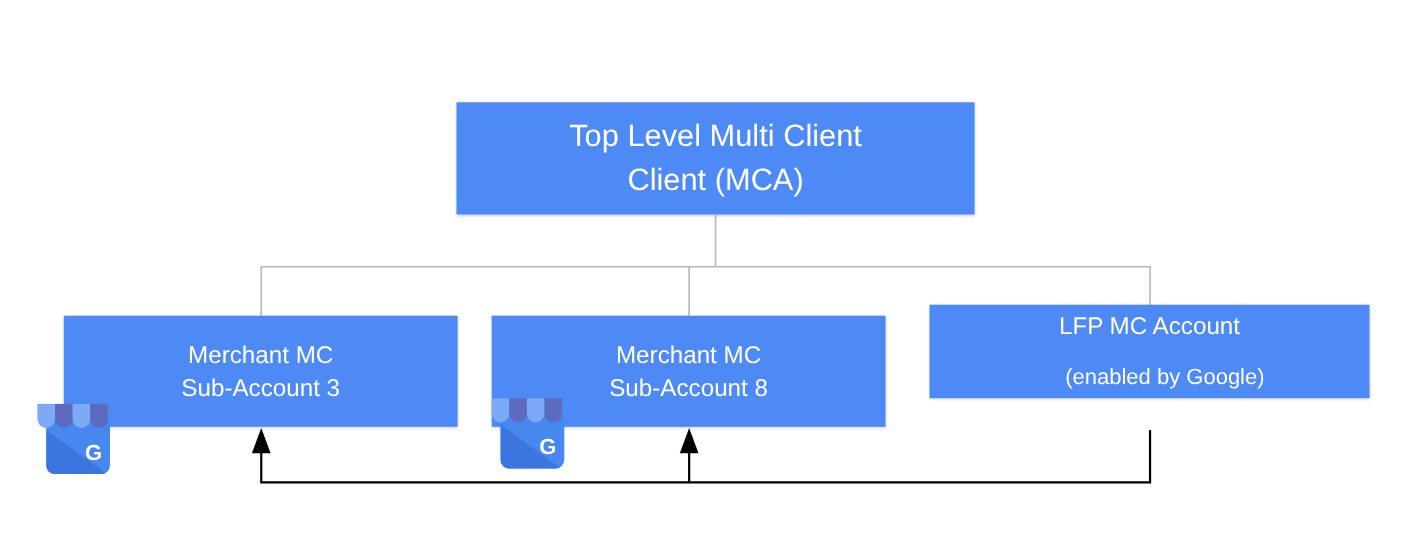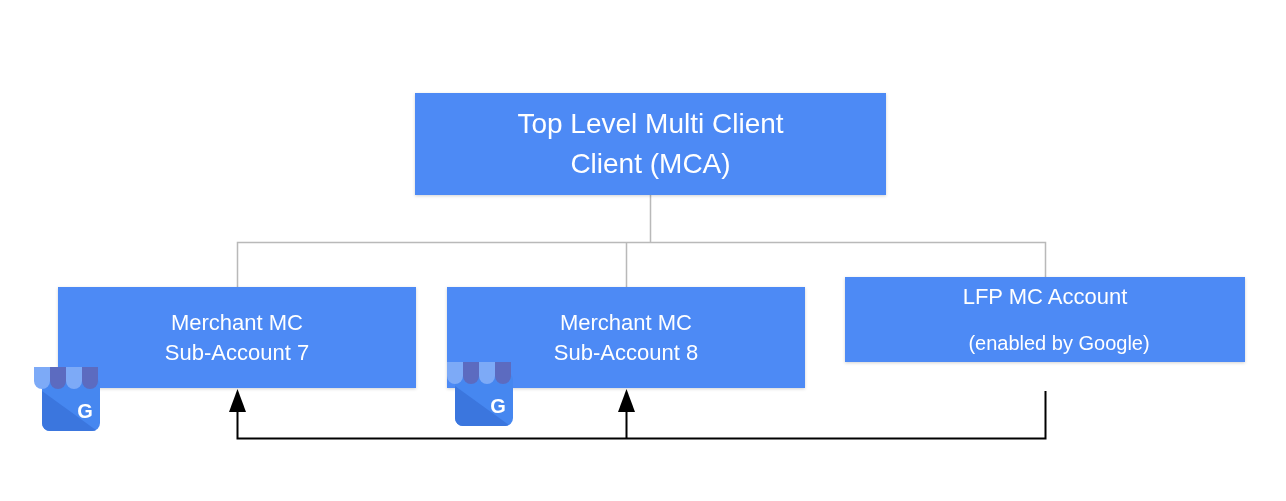--- a/index.html
+++ b/index.html
@@ -40,21 +40,21 @@
     <path d="M650.5,195 V242.5 M237.5,287 V242.5 H1045.5 V287 M626.5,242.5 V287" fill="none" stroke="#b9b9b9" stroke-width="1.5"></path>
   </svg>
 
   <div class="node node-root">
     <span class="line1">Top Level Multi Client</span>
     <span class="line2">Client (MCA)</span>
   </div>
 
   <div class="node node-child node-sub1">
     <span class="line1">Merchant MC</span>
-    <span class="line2">Sub-Account 7</span>
+    <span class="line2">Sub-Account 3</span>
   </div>
 
   <div class="node node-child node-sub2">
     <span class="line1">Merchant MC</span>
     <span class="line2">Sub-Account 8</span>
   </div>
 
   <div class="node node-child node-lfp">
     <span class="line1">LFP MC Account</span>
     <span class="line2">(enabled by Google)</span>

